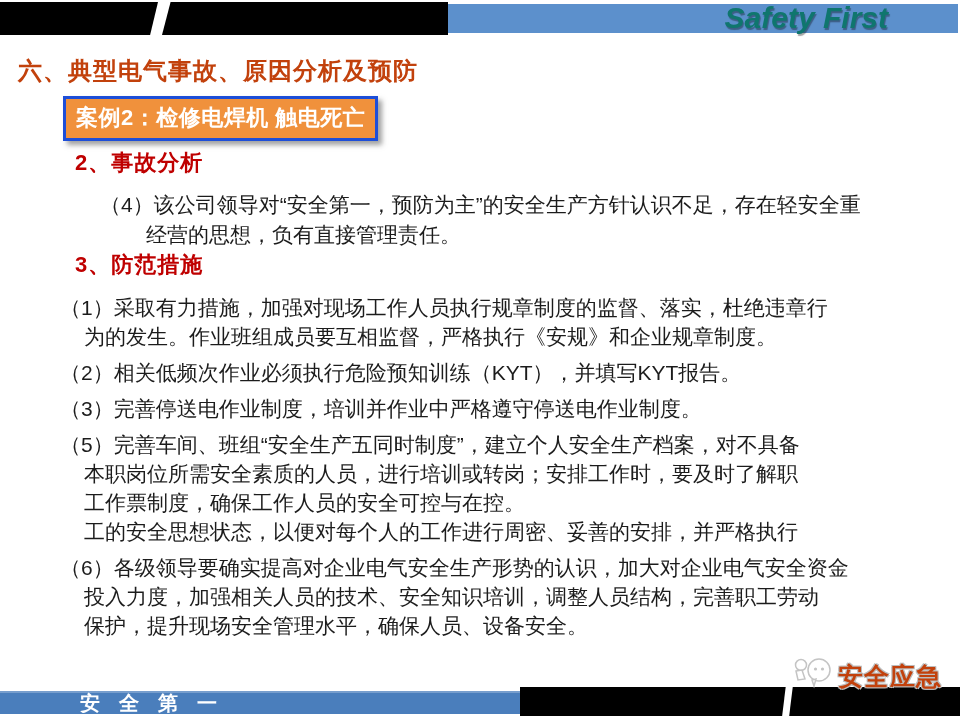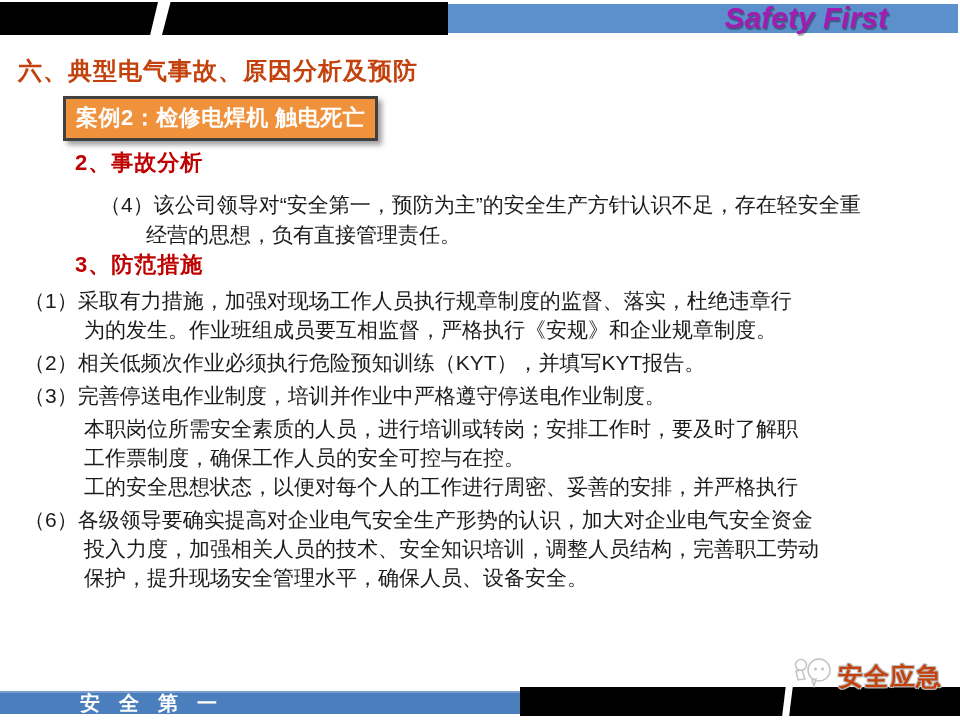--- a/index.html
+++ b/index.html
@@ -10,54 +10,54 @@
   
   .bar{position:absolute;}
   .bar-black-left{left:0;top:2px;width:158px;height:33px;background:#000;
     -webkit-clip-path:polygon(0 0,100% 0,95% 100%,0 100%);
     clip-path:polygon(0 0,100% 0,95% 100%,0 100%);}
   .bar-black-mid{left:162px;top:2px;width:286px;height:33px;background:#000;
     -webkit-clip-path:polygon(3% 0,100% 0,100% 100%,0 100%);
     clip-path:polygon(3% 0,100% 0,100% 100%,0 100%);}
   .bar-blue-top{left:448px;top:4px;width:510px;height:29px;background:#5c90cc;}
   .safety-first{
-    position:absolute;right:72px;top:1px;color:#a21caf;font-size:30px;
+    position:absolute;right:72px;top:1px;color:#0f766e;font-size:30px;
     font-weight:bold;font-style:italic;letter-spacing:0px;
     text-shadow:1px 2px 1px rgba(0,0,0,0.35);
   }
   
   .slide-title{
     position:absolute;left:18px;top:55px;color:#c2410c;font-size:24px;
     font-weight:bold;letter-spacing:1px;font-family:"DejaVu Serif","Liberation Serif",serif;
   }
   
   .case-banner{
     position:absolute;left:63px;top:96px;background:#f0913c;color:#fff;
-    border:3px solid #404040;box-shadow:4px 4px 5px rgba(110,110,110,0.65);
+    border:3px solid #1d4ed8;box-shadow:4px 4px 5px rgba(110,110,110,0.65);
     font-size:22px;font-weight:bold;padding:4px 10px 5px 10px;letter-spacing:0.5px;
   }
   
   .sec-heading{
     position:absolute;left:75px;color:#bf0000;font-size:22px;font-weight:bold;
     letter-spacing:1px;
   }
   .h-analysis{top:148px;}
   .h-measures{top:250px;text-align:right;}
   
   .body-line{
     position:relative;color:#1c1c1c;font-size:21px;line-height:30px;
     white-space:nowrap;letter-spacing:0;
   }
   .para4{position:absolute;left:4px;top:190px;width:960px;}
   .para4 .l-first{padding-left:96px;}
   .para4 .l-cont{padding-left:142px;}
   .measures{position:absolute;left:0;top:286px;width:960px;}
   .measure-item{margin-bottom:4px;}
   .measure-item .body-line{line-height:29px;}
-  .measure-item .l-first{padding-left:24px;}
+  .measure-item .l-first{padding-left:60px;margin-top:7px;}
   .measure-item .l-cont{padding-left:84px;}
   
   .bar-blue-bottom{
     left:0;top:691px;width:520px;height:23px;background:#4a7ebc;
     box-shadow:inset 0 2px 0 rgba(255,255,255,0.25);
   }
   .bar-black-bottom{left:520px;top:687px;width:440px;height:29px;background:#000;}
   .slogan{
     position:absolute;left:80px;top:690px;color:#fff;font-size:20px;
     font-weight:bold;letter-spacing:6px;
@@ -106,20 +106,21 @@
       <div class="body-line l-first">（1）采取有力措施，加强对现场工作人员执行规章制度的监督、落实，杜绝违章行</div>
       <div class="body-line l-cont">为的发生。作业班组成员要互相监督，严格执行《安规》和企业规章制度。</div>
     </div>
     <div class="measure-item">
       <div class="body-line l-first">（2）相关低频次作业必须执行危险预知训练（KYT），并填写KYT报告。</div>
     </div>
     <div class="measure-item">
       <div class="body-line l-first">（3）完善停送电作业制度，培训并作业中严格遵守停送电作业制度。</div>
     </div>
     <div class="measure-item">
+      <div class="body-line l-first">（5）完善车间、班组“安全生产五同时制度”，建立个人安全生产档案，对不具备</div>
       <div class="body-line l-cont">本职岗位所需安全素质的人员，进行培训或转岗；安排工作时，要及时了解职</div>
       <div class="body-line l-cont">工作票制度，确保工作人员的安全可控与在控。</div>
       <div class="body-line l-cont">工的安全思想状态，以便对每个人的工作进行周密、妥善的安排，并严格执行</div>
     </div>
     <div class="measure-item">
       <div class="body-line l-first">（6）各级领导要确实提高对企业电气安全生产形势的认识，加大对企业电气安全资金</div>
       <div class="body-line l-cont">投入力度，加强相关人员的技术、安全知识培训，调整人员结构，完善职工劳动</div>
       <div class="body-line l-cont">保护，提升现场安全管理水平，确保人员、设备安全。</div>
     </div>
   </div>

